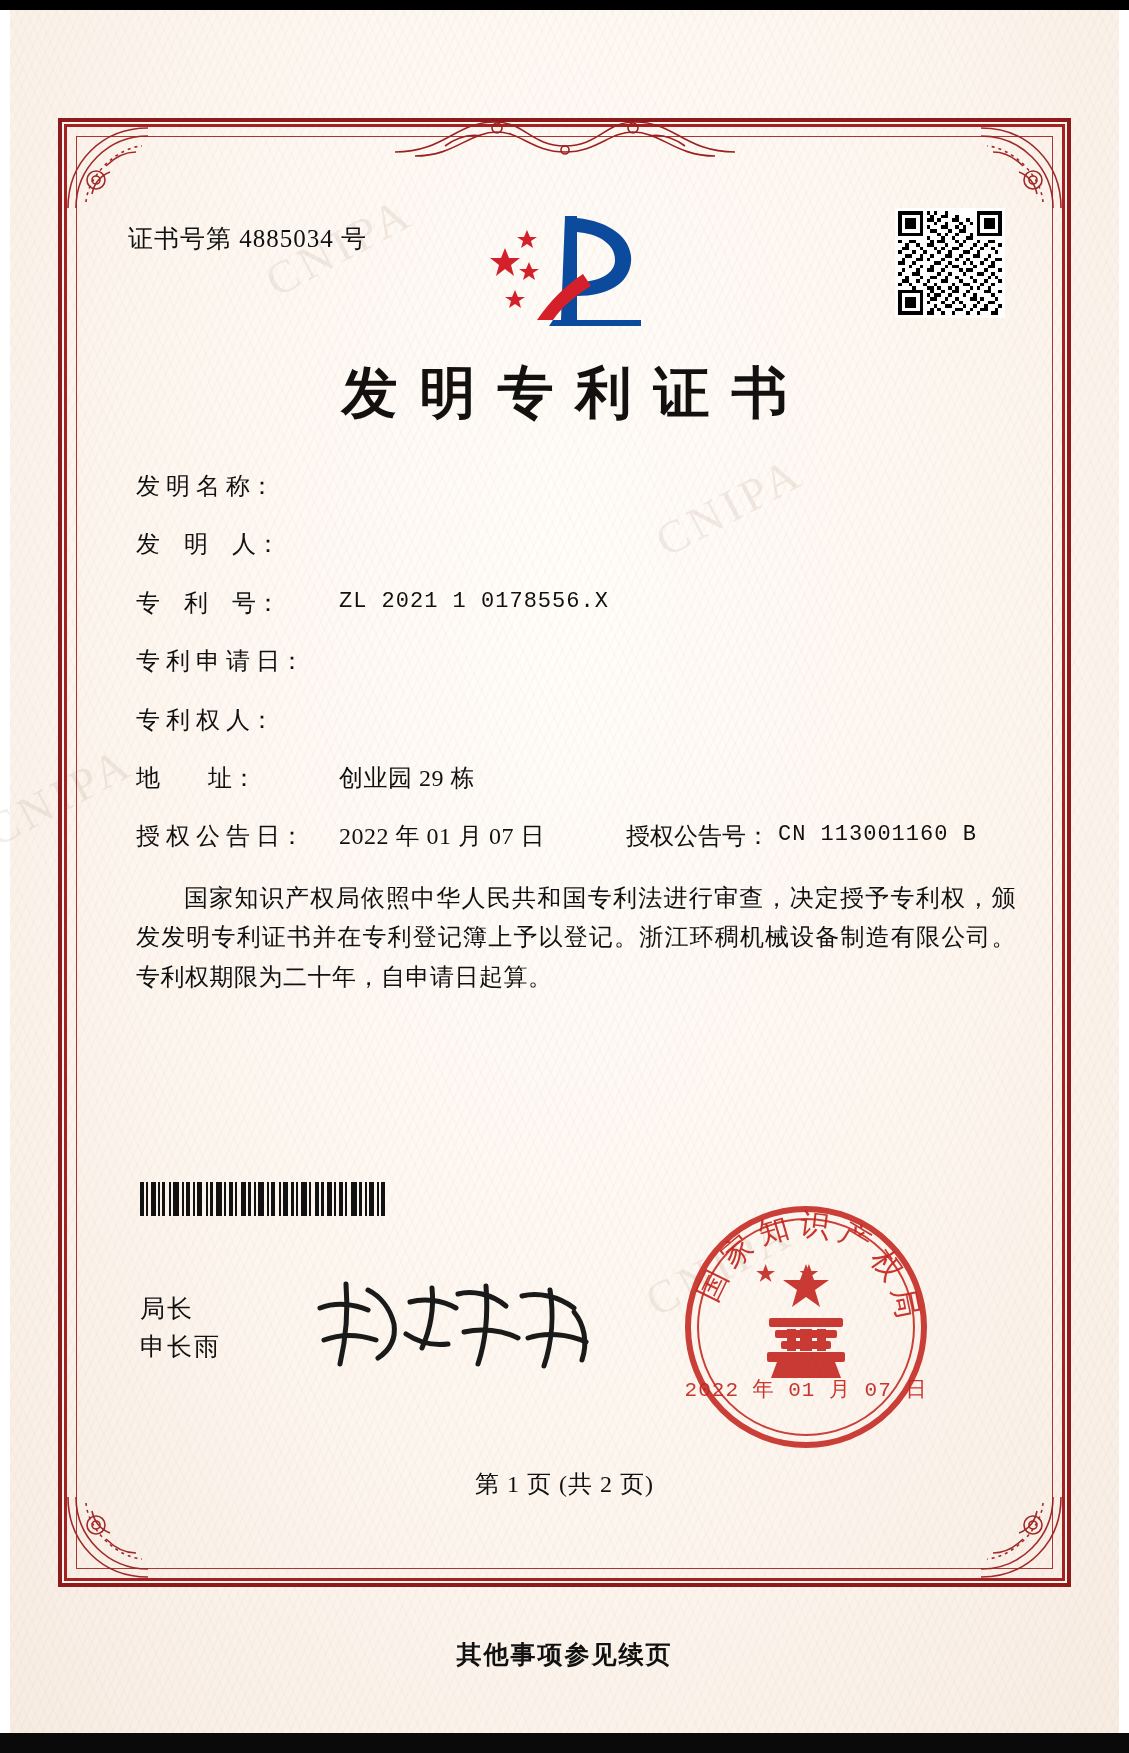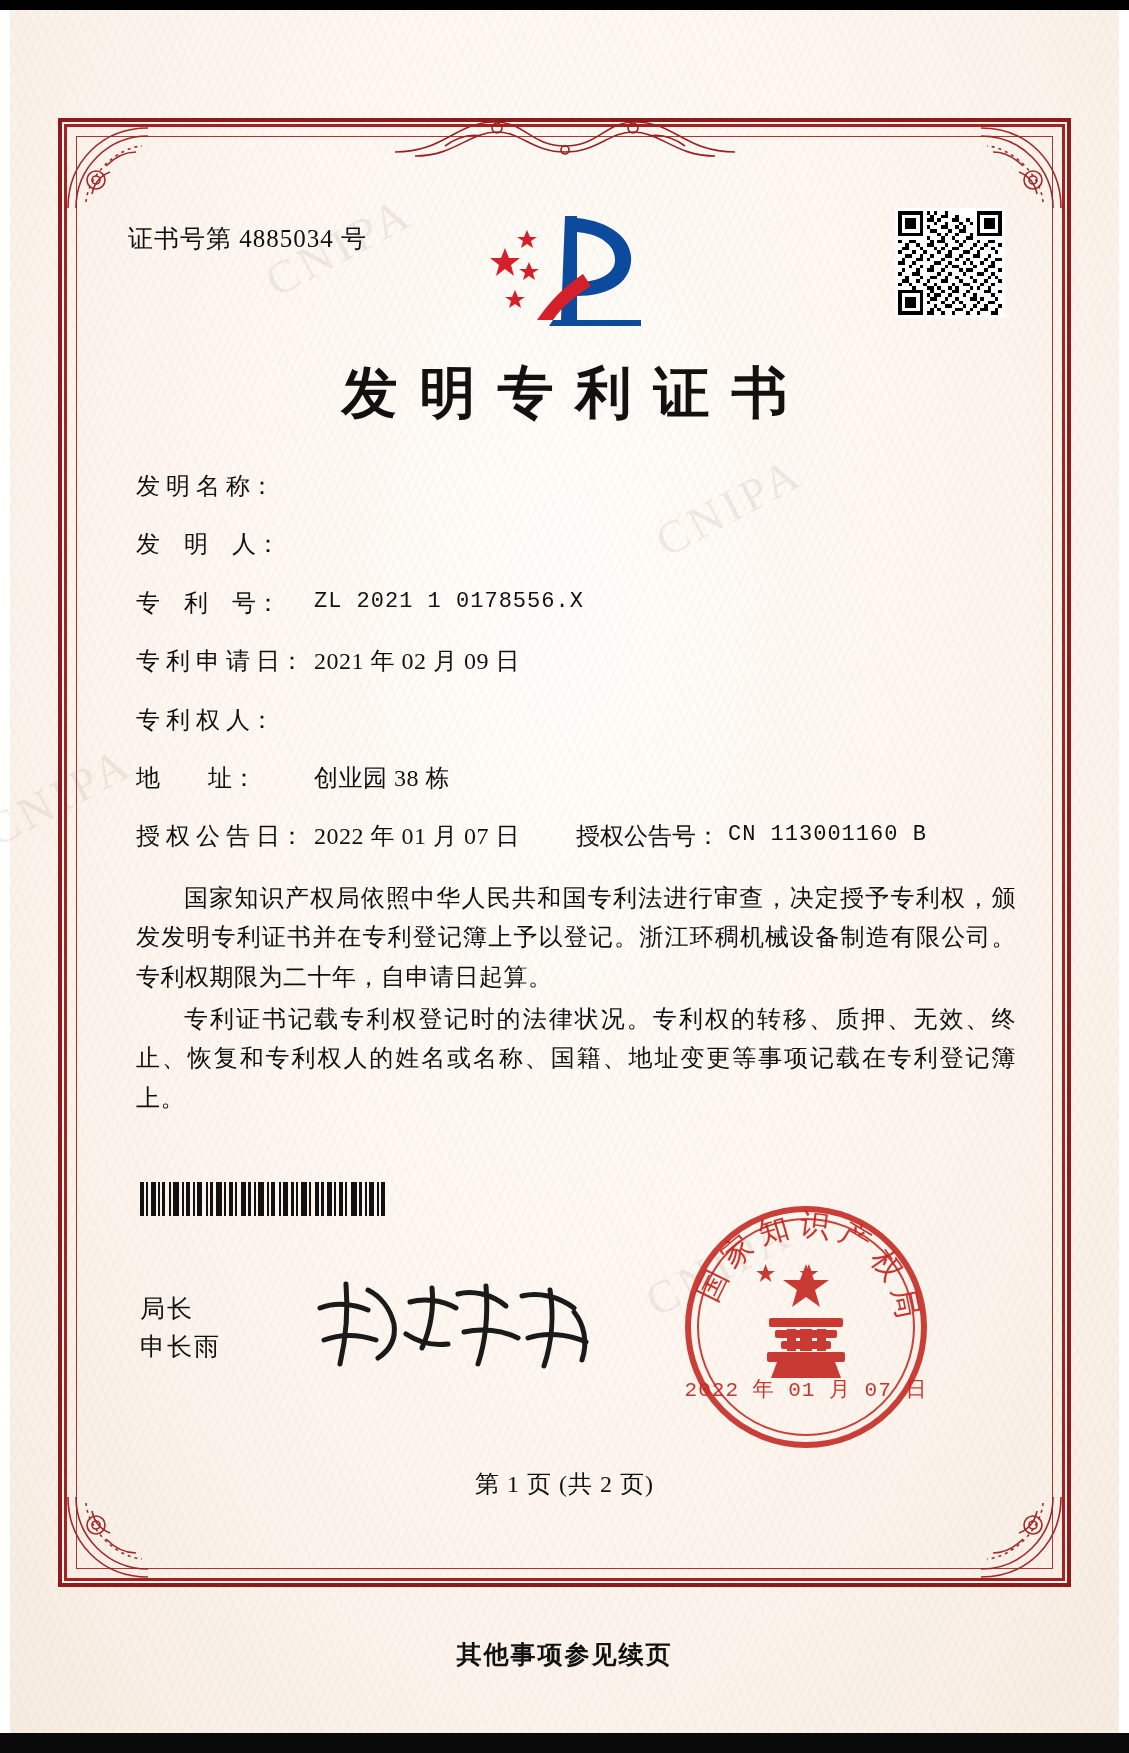--- a/index.html
+++ b/index.html
@@ -166,20 +166,21 @@
     width: 880px;
   }
 
   .frow {
     display: flex;
     align-items: flex-start;
     margin-bottom: 26px;
     font-size: 24px;
     color: #111;
     line-height: 1.35;
+    gap: 25px;
   }
   .flabel {
     width: 178px;
     flex: 0 0 178px;
     white-space: pre;
     letter-spacing: 0px;
   }
   .fvalue {
     flex: 1 1 auto;
     letter-spacing: 0.5px;
@@ -609,45 +610,43 @@
           <div class="flabel">发    明    人：</div>
         </div>
 
         <div class="frow">
           <div class="flabel">专    利    号：</div>
           <div class="fvalue mono">ZL 2021 1 0178556.X</div>
         </div>
 
         <div class="frow">
           <div class="flabel">专 利 申 请 日：</div>
-          <div class="fvalue">2021 年 02 月 09 日</div>
         </div>
 
         <div class="frow">
           <div class="flabel">专 利 权 人：</div>
         </div>
 
         <div class="frow">
           <div class="flabel">地        址：</div>
           <div class="fvalue">
-            <span class="cont">创业园 38 栋</span>
+            <span class="cont">创业园 29 栋</span>
           </div>
         </div>
 
         <div class="frow pubrow">
           <div class="flabel">授 权 公 告 日：</div>
           <div class="fvalue" style="flex:0 0 auto;">2022 年 01 月 07 日</div>
           <div class="pub-right">
             <span class="plabel">授权公告号：</span>
             <span class="pvalue">CN 113001160 B</span>
           </div>
         </div>
 
         <div class="para">国家知识产权局依照中华人民共和国专利法进行审查，决定授予专利权，颁发发明专利证书并在专利登记簿上予以登记。浙江环稠机械设备制造有限公司。专利权期限为二十年，自申请日起算。</div>
-        <div class="para" style="margin-top:2px;">专利证书记载专利权登记时的法律状况。专利权的转移、质押、无效、终止、恢复和专利权人的姓名或名称、国籍、地址变更等事项记载在专利登记簿上。</div>
 
       </div>
 
       <div class="barcode">
         <i style="width:4px"></i>
           <i style="width:2px;background:transparent"></i>
         <i style="width:2px"></i>
           <i style="width:3px;background:transparent"></i>
         <i style="width:5px"></i>
           <i style="width:2px;background:transparent"></i>

